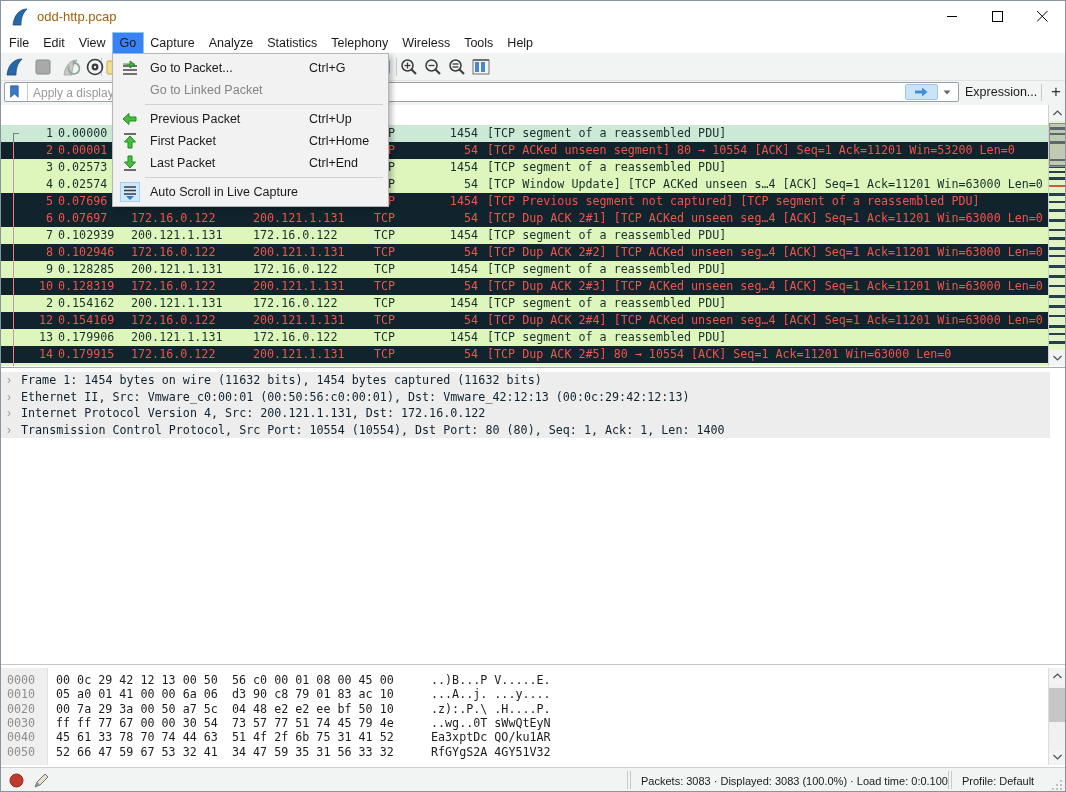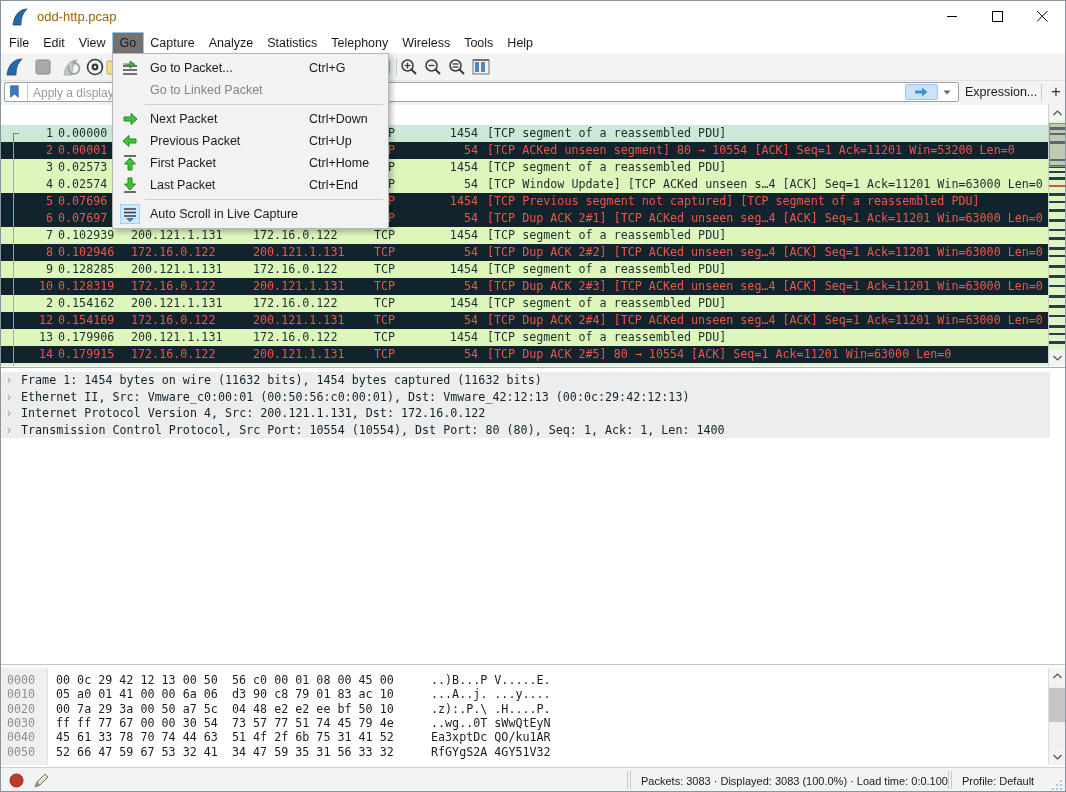--- a/index.html
+++ b/index.html
@@ -9,21 +9,21 @@
 
 .titlebar { position:absolute; left:0; top:0; width:100%; height:32px; background:#fff; }
 .title-icon { position:absolute; left:10px; top:6px; width:20px; height:20px; }
 .title-text { position:absolute; left:36px; top:8px; font-size:13px; color:#a16207; }
 .win-controls { position:absolute; right:0; top:0; height:32px; display:flex; }
 .win-btn { width:45px; height:31px; display:flex; align-items:center; justify-content:center; }
 
 
 .menubar { position:absolute; left:0; top:32px; width:100%; height:20px; background:#fff; display:flex; padding-left:1px; font-size:12.5px; color:#1a1a1a; }
 .menubar .mitem { padding:0 7px; height:20px; line-height:20px; }
-.menubar .mitem.active { background:#737373; outline:1px solid #90c8f2; }
+.menubar .mitem.active { background:#3b82f6; outline:1px solid #90c8f2; }
 
 
 .toolbar { position:absolute; left:0; top:52px; width:100%; height:28px; background:#f2f3f3; border-bottom:1px solid #e2e2e2; }
 .tb-icon { position:absolute; top:56px; width:20px; height:20px; }
 .tb-sep { position:absolute; top:57px; width:1px; height:18px; background:#c9c9c9; }
 
 
 .filterbar { position:absolute; left:0; top:80px; width:100%; height:24px; background:#f2f3f3; }
 .filter-input { position:absolute; left:3px; top:1px; width:955px; height:20px; background:#fff; border:1px solid #9aa0a6; border-radius:2px; }
 .bookmark-box { position:absolute; left:0px; top:0px; width:23px; height:18px; border-right:1px solid #c9c9c9; }
@@ -312,27 +312,20 @@
         <span class="gm-label">Go to Packet...</span>
         <span class="gm-shortcut">Ctrl+G</span>
       </div>
       <div class="gm-item disabled">
         <span class="gm-label">Go to Linked Packet</span>
         <span class="gm-shortcut"></span>
       </div>
       <div class="gm-sep"></div>
       <div class="gm-item">
         <svg viewBox="0 0 20 20" class="gm-icon">
-          <path d="M4 8 L11 8 L11 4.5 L17 10 L11 15.5 L11 12 L4 12 Z" fill="#46c03c" stroke="#1f8a1f" stroke-width="1"></path>
-        </svg>
-        <span class="gm-label">Next Packet</span>
-        <span class="gm-shortcut">Ctrl+Down</span>
-      </div>
-      <div class="gm-item">
-        <svg viewBox="0 0 20 20" class="gm-icon">
           <path d="M16 8 L9 8 L9 4.5 L3 10 L9 15.5 L9 12 L16 12 Z" fill="#46c03c" stroke="#1f8a1f" stroke-width="1"></path>
         </svg>
         <span class="gm-label">Previous Packet</span>
         <span class="gm-shortcut">Ctrl+Up</span>
       </div>
       <div class="gm-item">
         <svg viewBox="0 0 20 20" class="gm-icon">
           <line x1="4" y1="3" x2="16" y2="3" stroke="#4a4a4a" stroke-width="1.6"></line>
           <path d="M8 17 L8 11 L4.5 11 L10 5 L15.5 11 L12 11 L12 17 Z" fill="#46c03c" stroke="#1f8a1f" stroke-width="1"></path>
         </svg>

